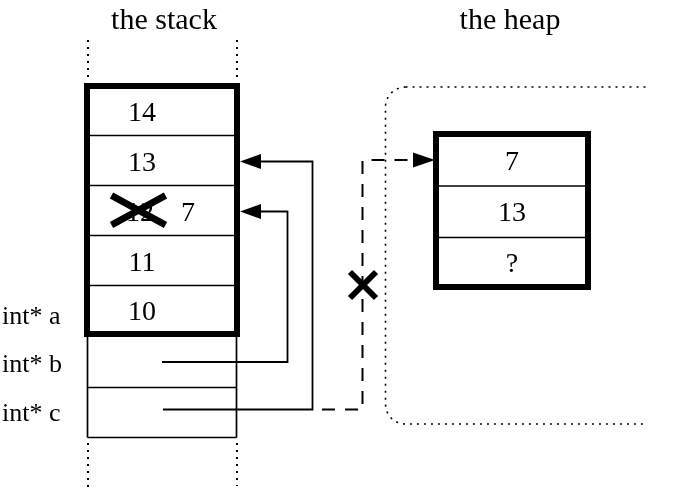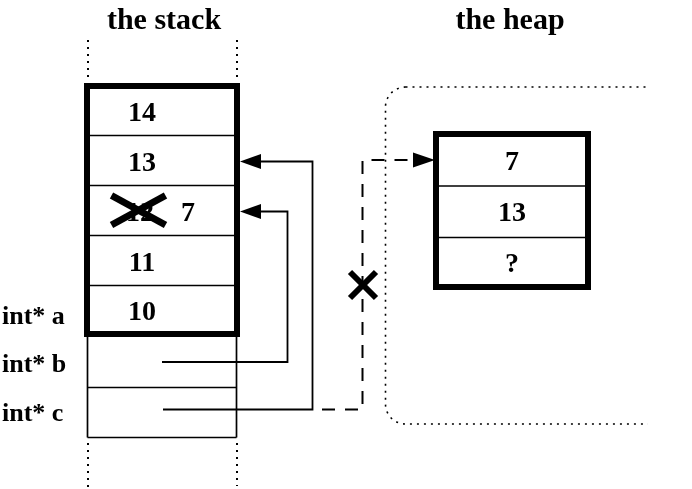--- a/index.html
+++ b/index.html
@@ -6,21 +6,20 @@
     margin: 0;
     padding: 0;
     background: #ffffff;
   }
   .canvas {
     position: relative;
     width: 648px;
     height: 489px;
     background: var(--bg, #ffffff);
     overflow: hidden;
-    font-weight: bold;
   }
   svg {
     display: block;
   }
   svg text {
     fill: var(--ink, #000000);
     font-family: "Liberation Serif", "DejaVu Serif", serif;
   }
   .title-text  { font-size: 30px; }
   .value-text  { font-size: 28px; }

